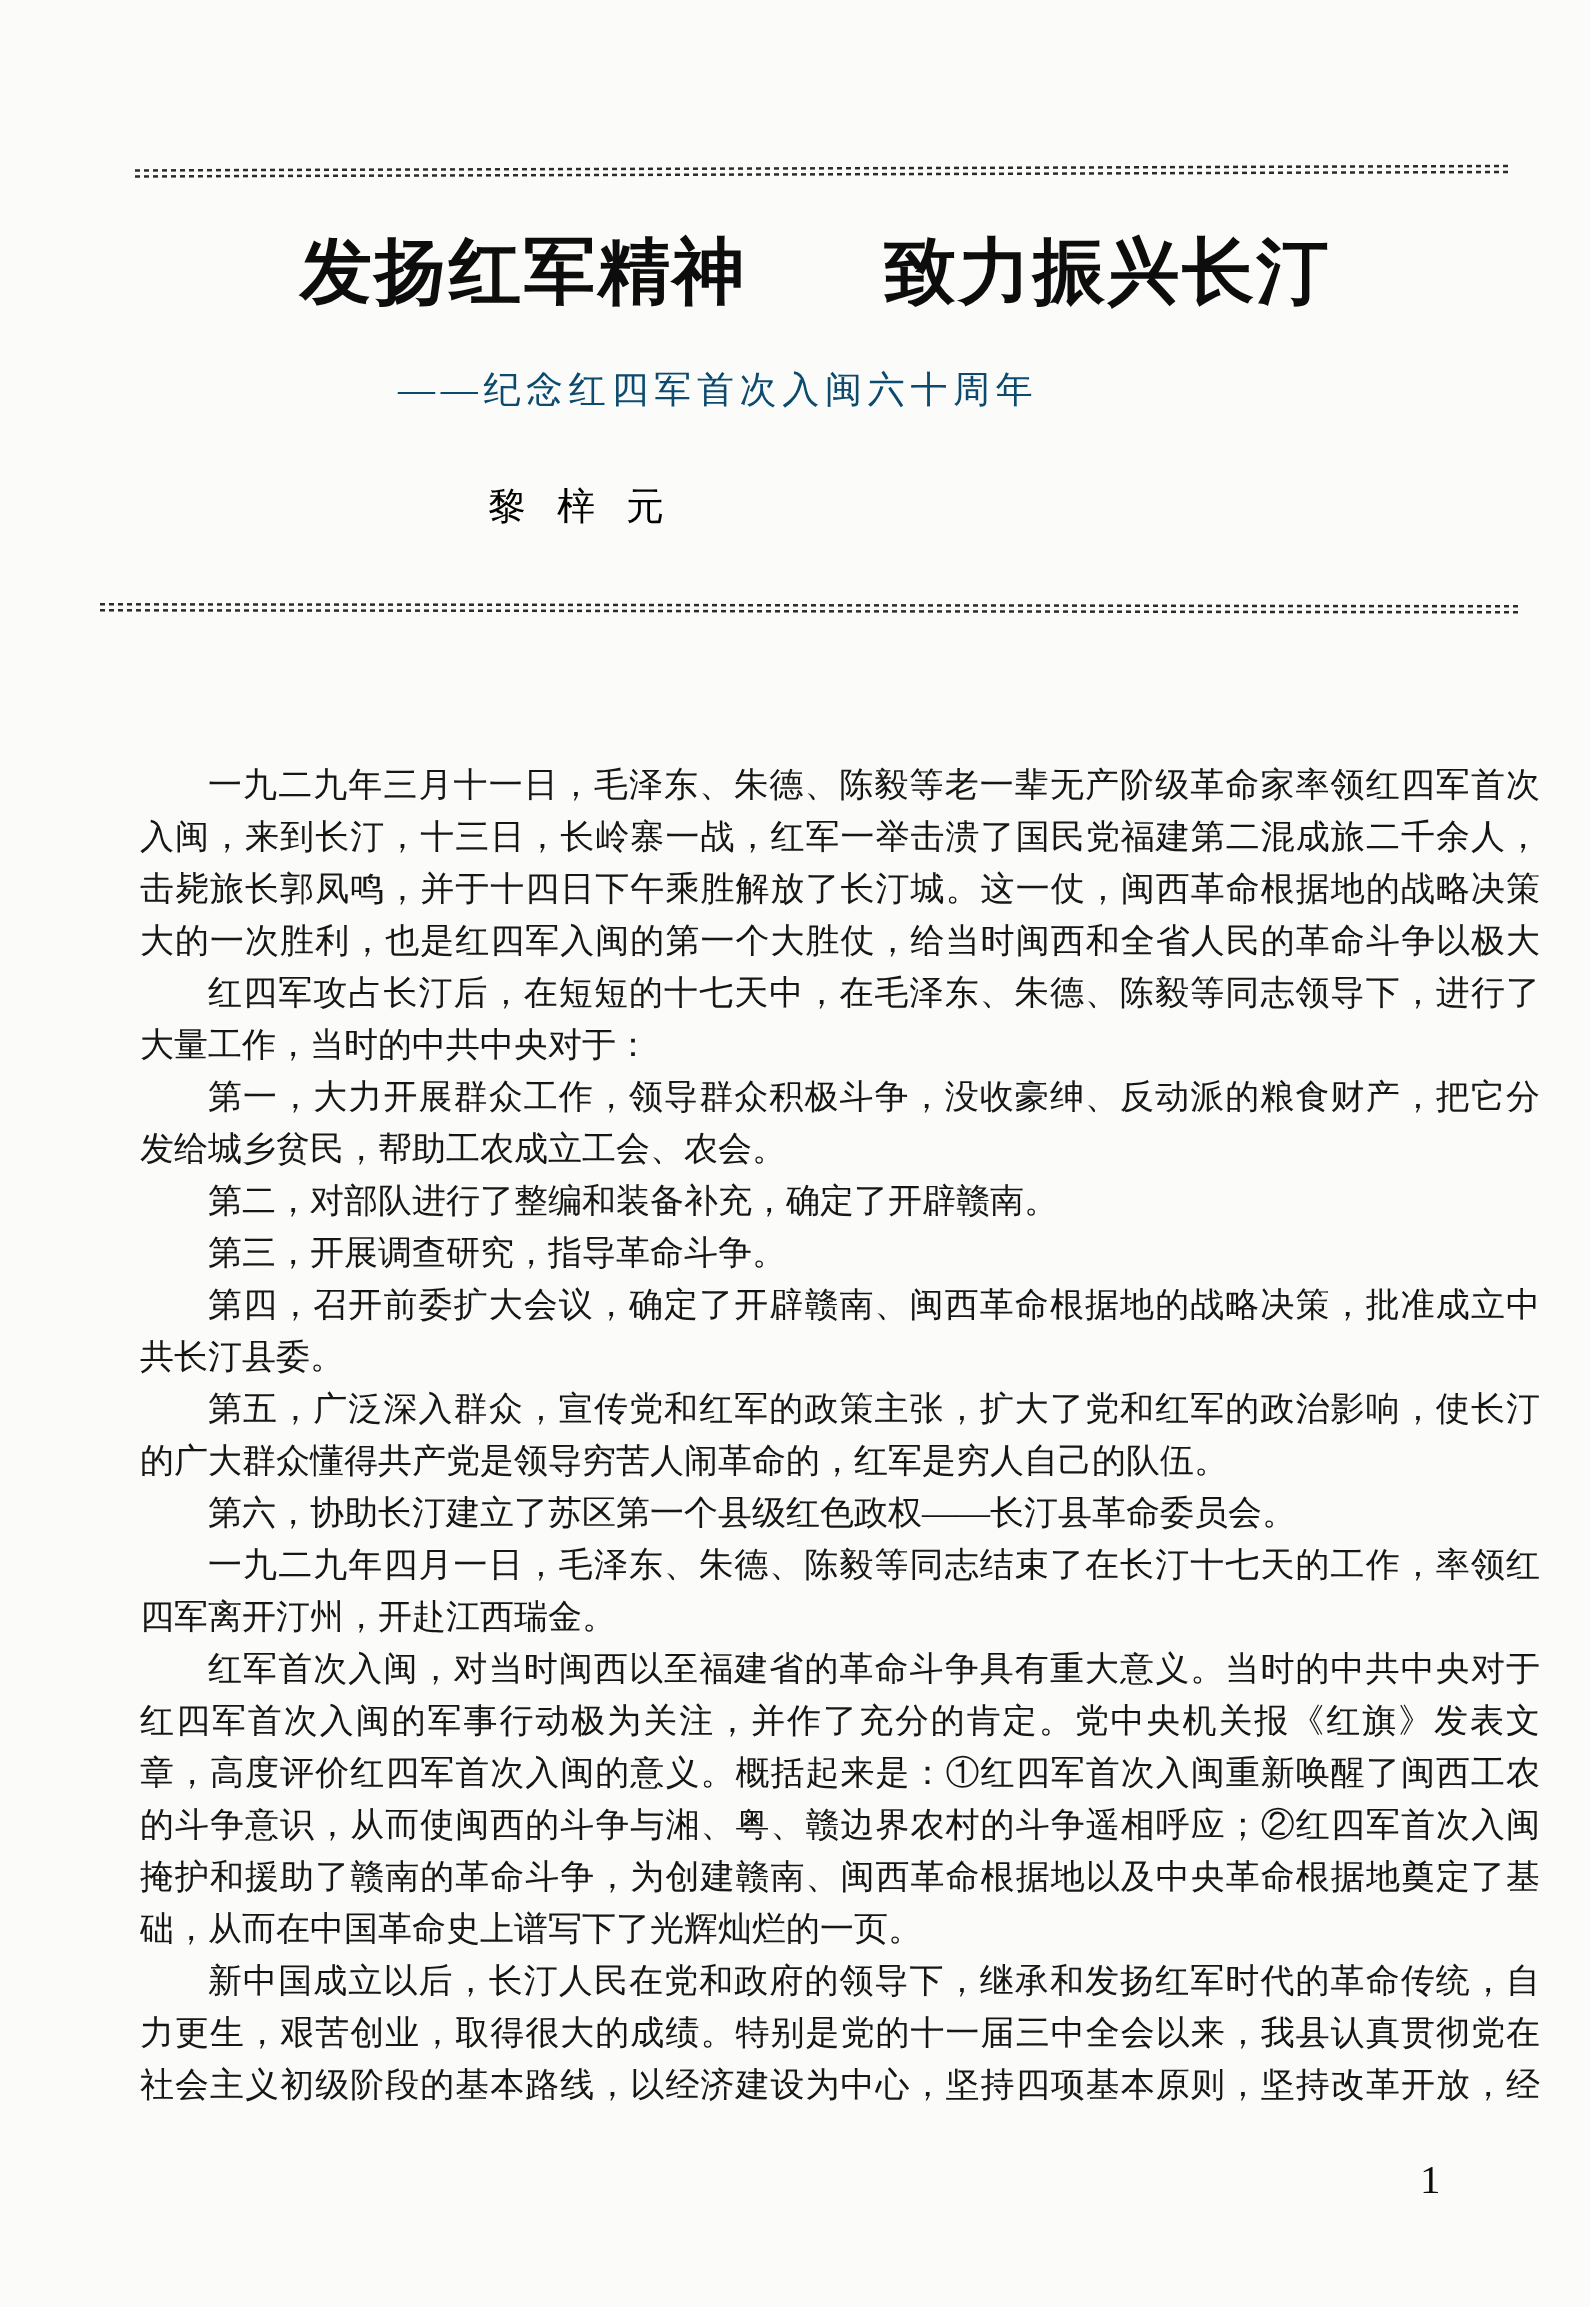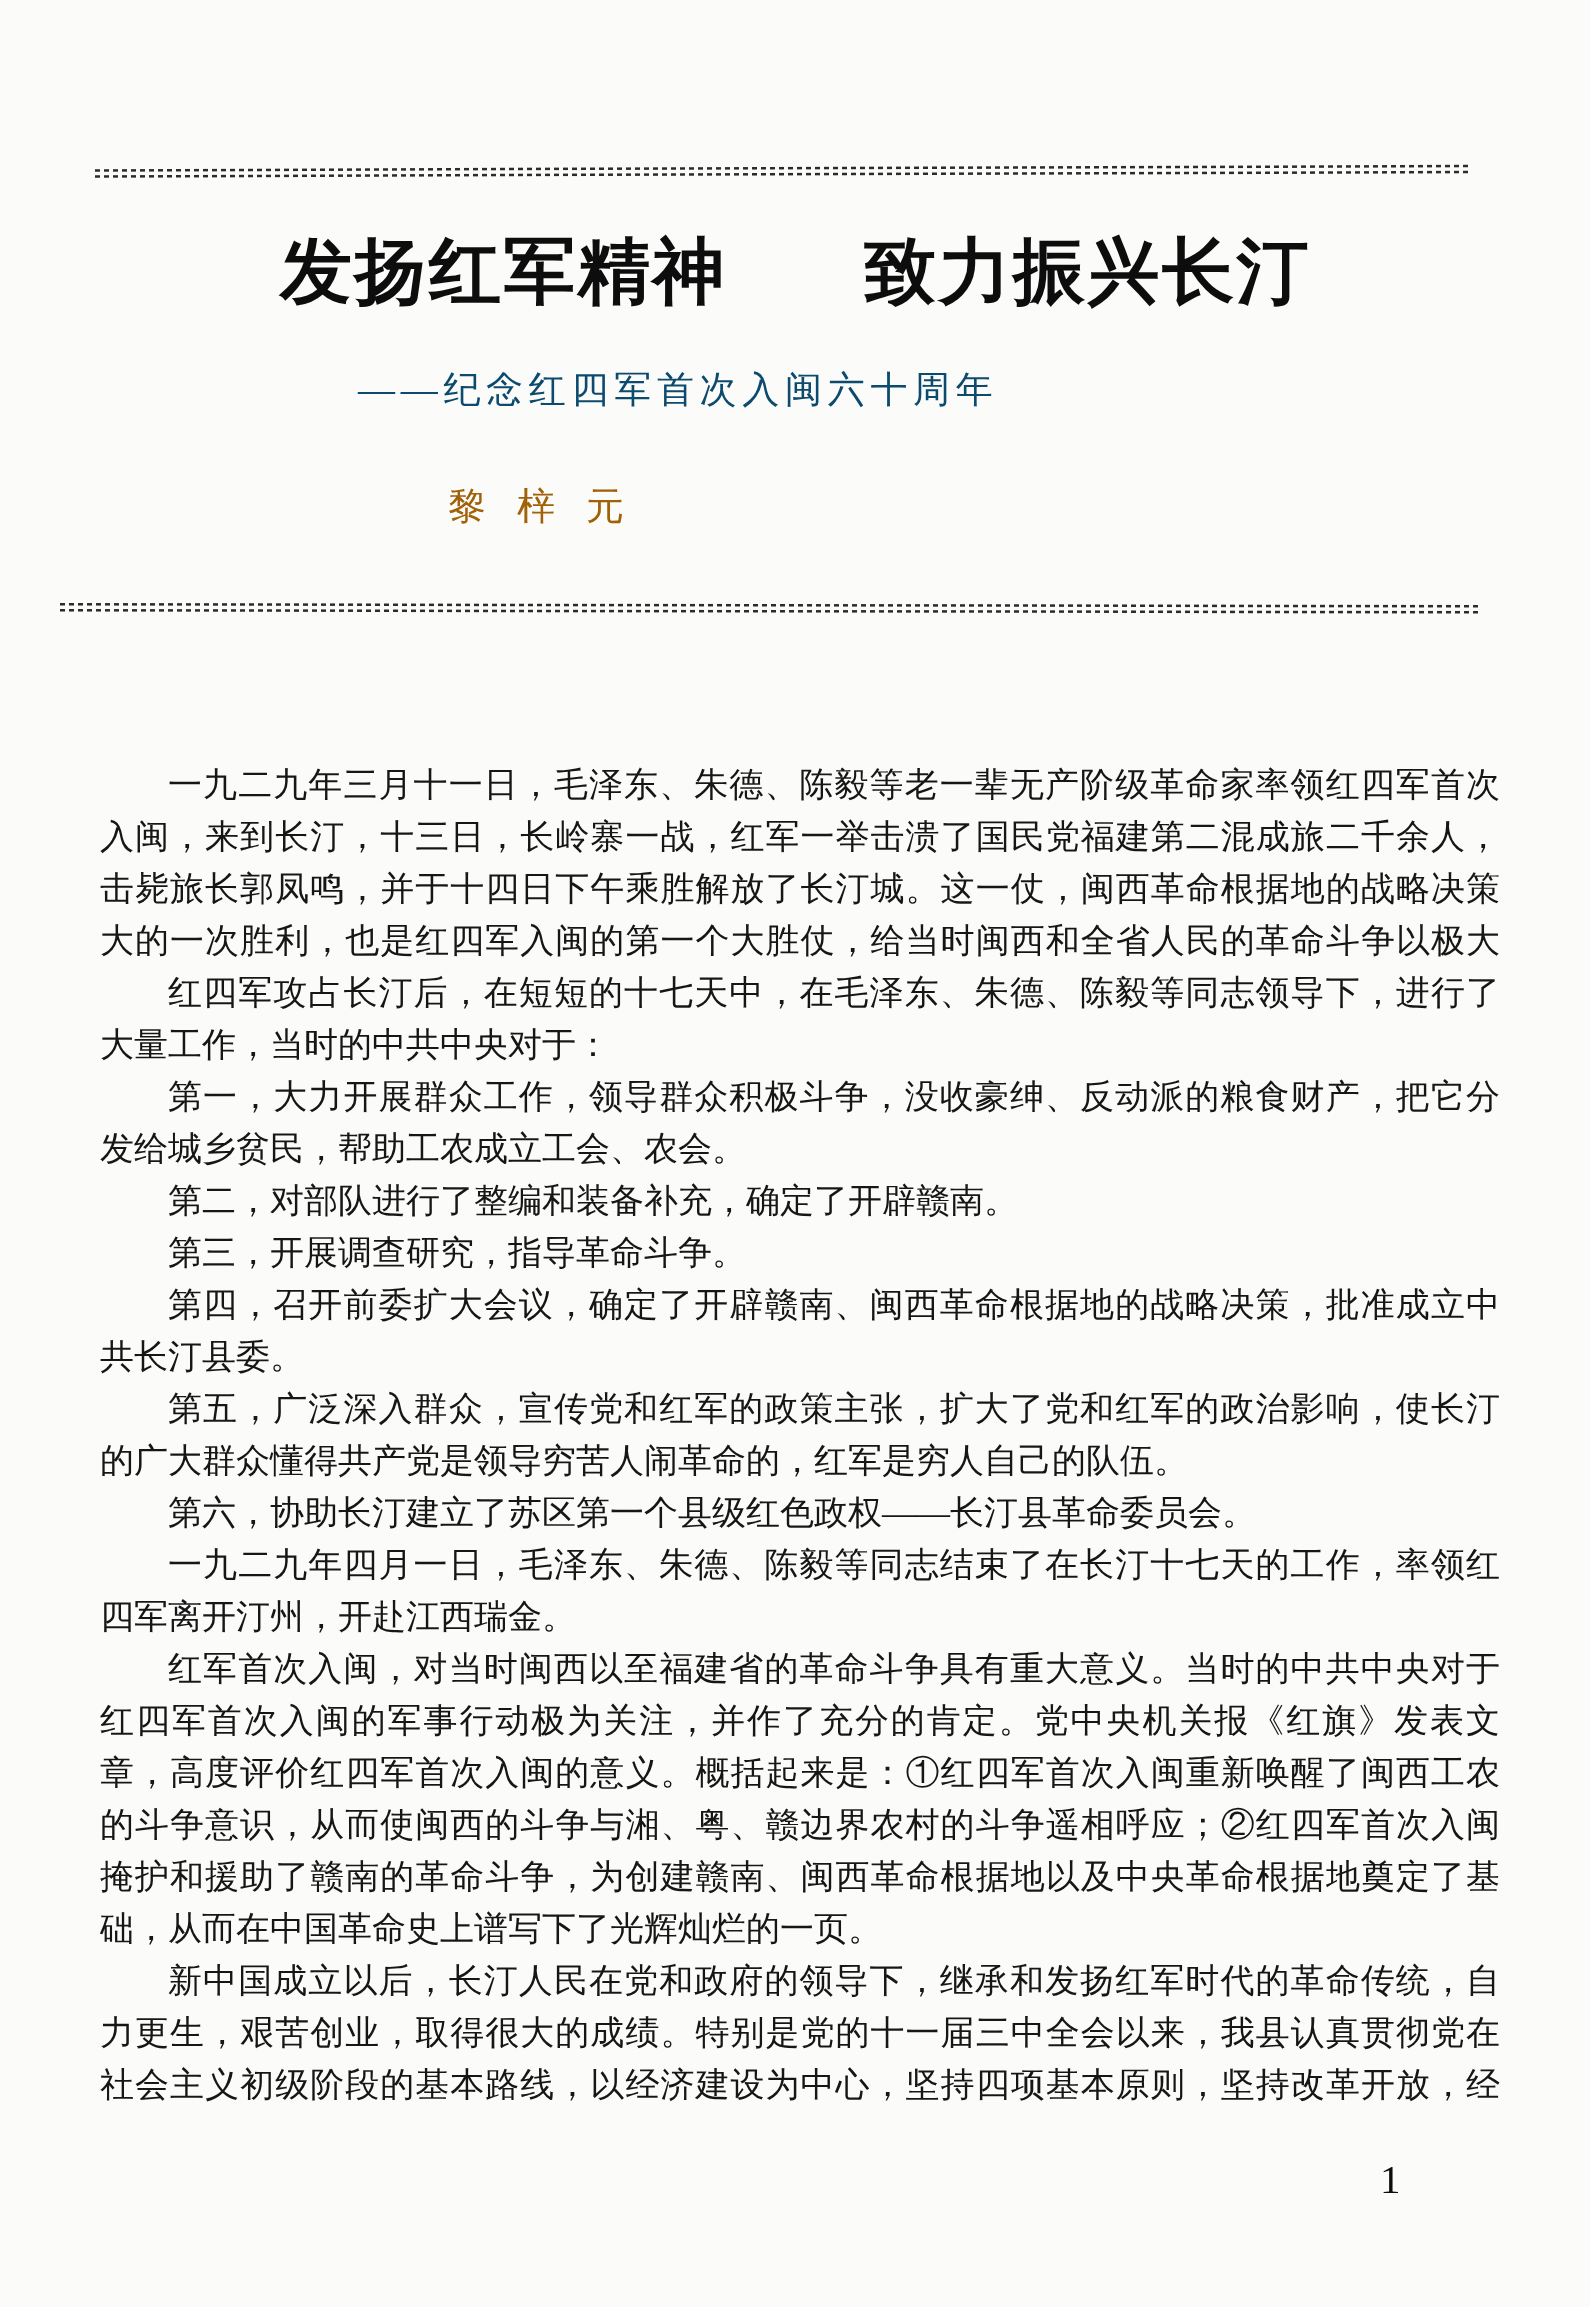--- a/index.html
+++ b/index.html
@@ -8,20 +8,21 @@
     height: 2307px;
     background: #fbfbfa;
     position: relative;
     overflow: hidden;
     font-family: "Liberation Serif", serif;
     color: #161616;
   }
   .page {
     position: absolute;
     inset: 0;
+    margin-left: 40px;
   }
   
   .rule {
     height: 10.6px;
     background-image:
       repeating-linear-gradient(90deg, #2b2b2b 0 4.9px, transparent 4.9px 9px),
       repeating-linear-gradient(90deg, #2b2b2b 0 4.9px, transparent 4.9px 9px);
     background-size: 100% 2.5px, 100% 2.5px;
     background-position: 0 0.8px, 0 7.4px;
     background-repeat: no-repeat;
@@ -69,21 +70,21 @@
     color: #0c4a6e;
   }
   .author {
     position: absolute;
     top: 482px;
     left: 448px;
     font-size: 38px;
     line-height: 49px;
     letter-spacing: 31px;
     white-space: nowrap;
-    color: #a16207;
+    color: #000000;
   }
   .body-text {
     position: absolute;
     top: 759px;
     left: 100px;
     width: 1400px;
     font-size: 34px;
     line-height: 52px;
   }
   .line {

